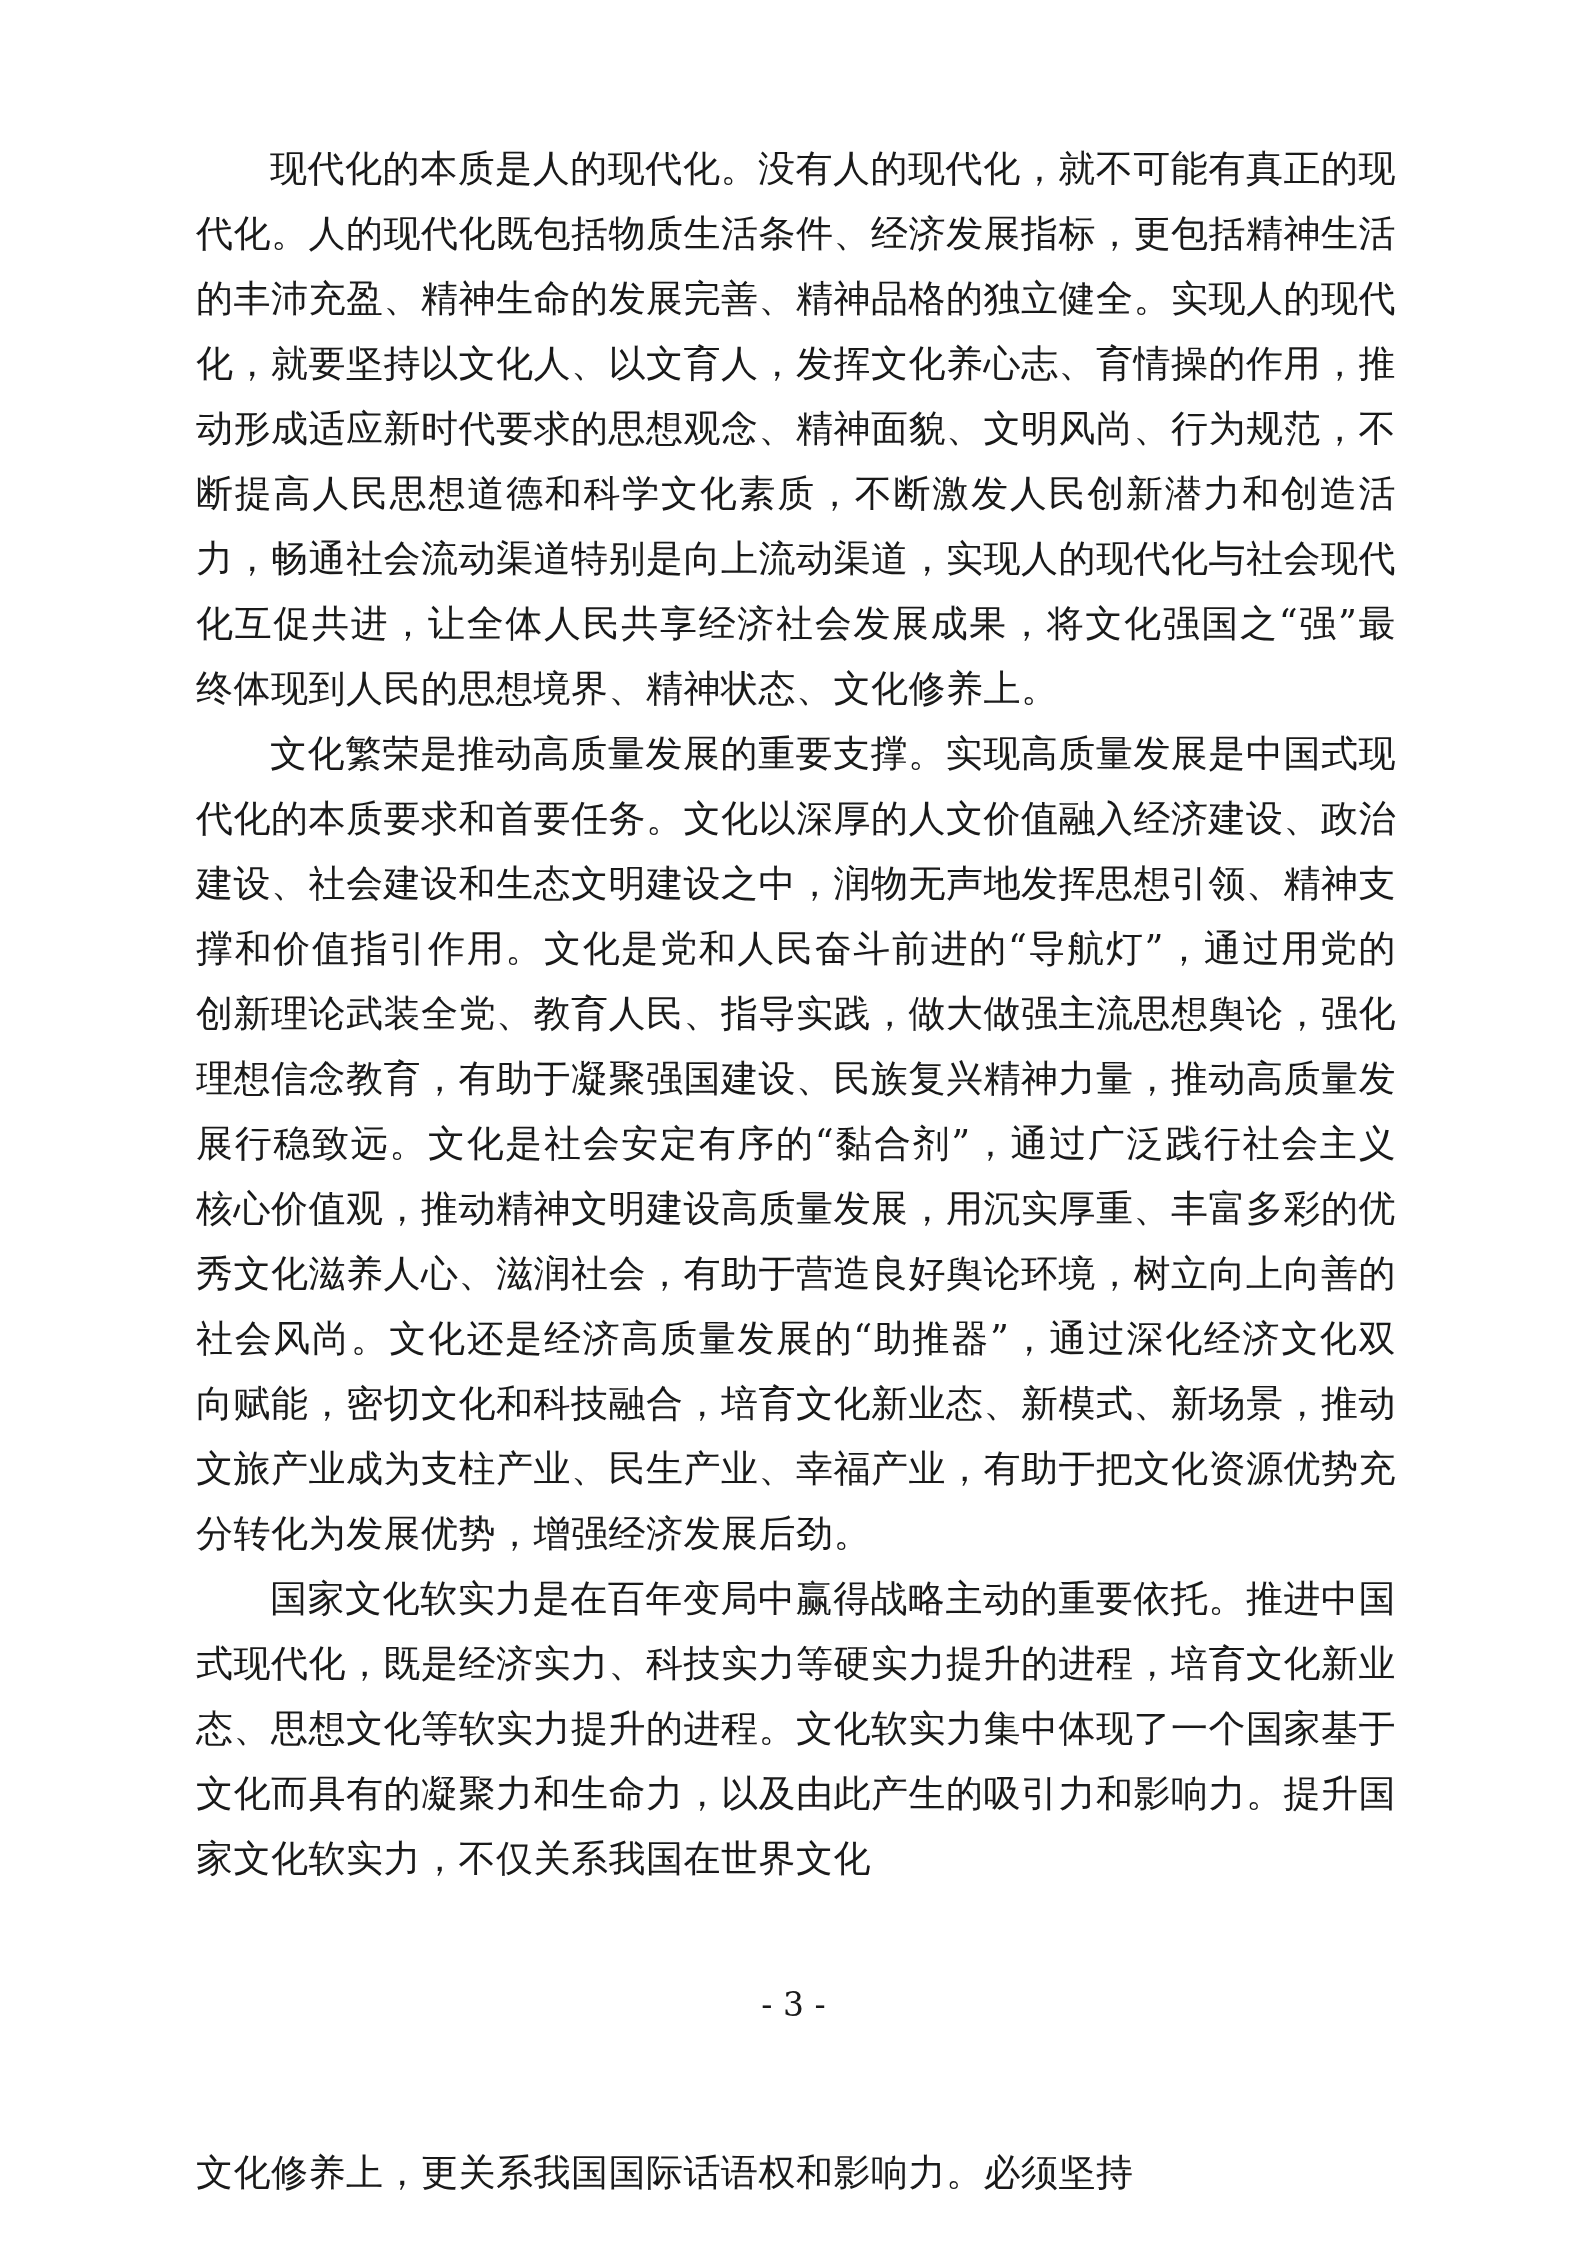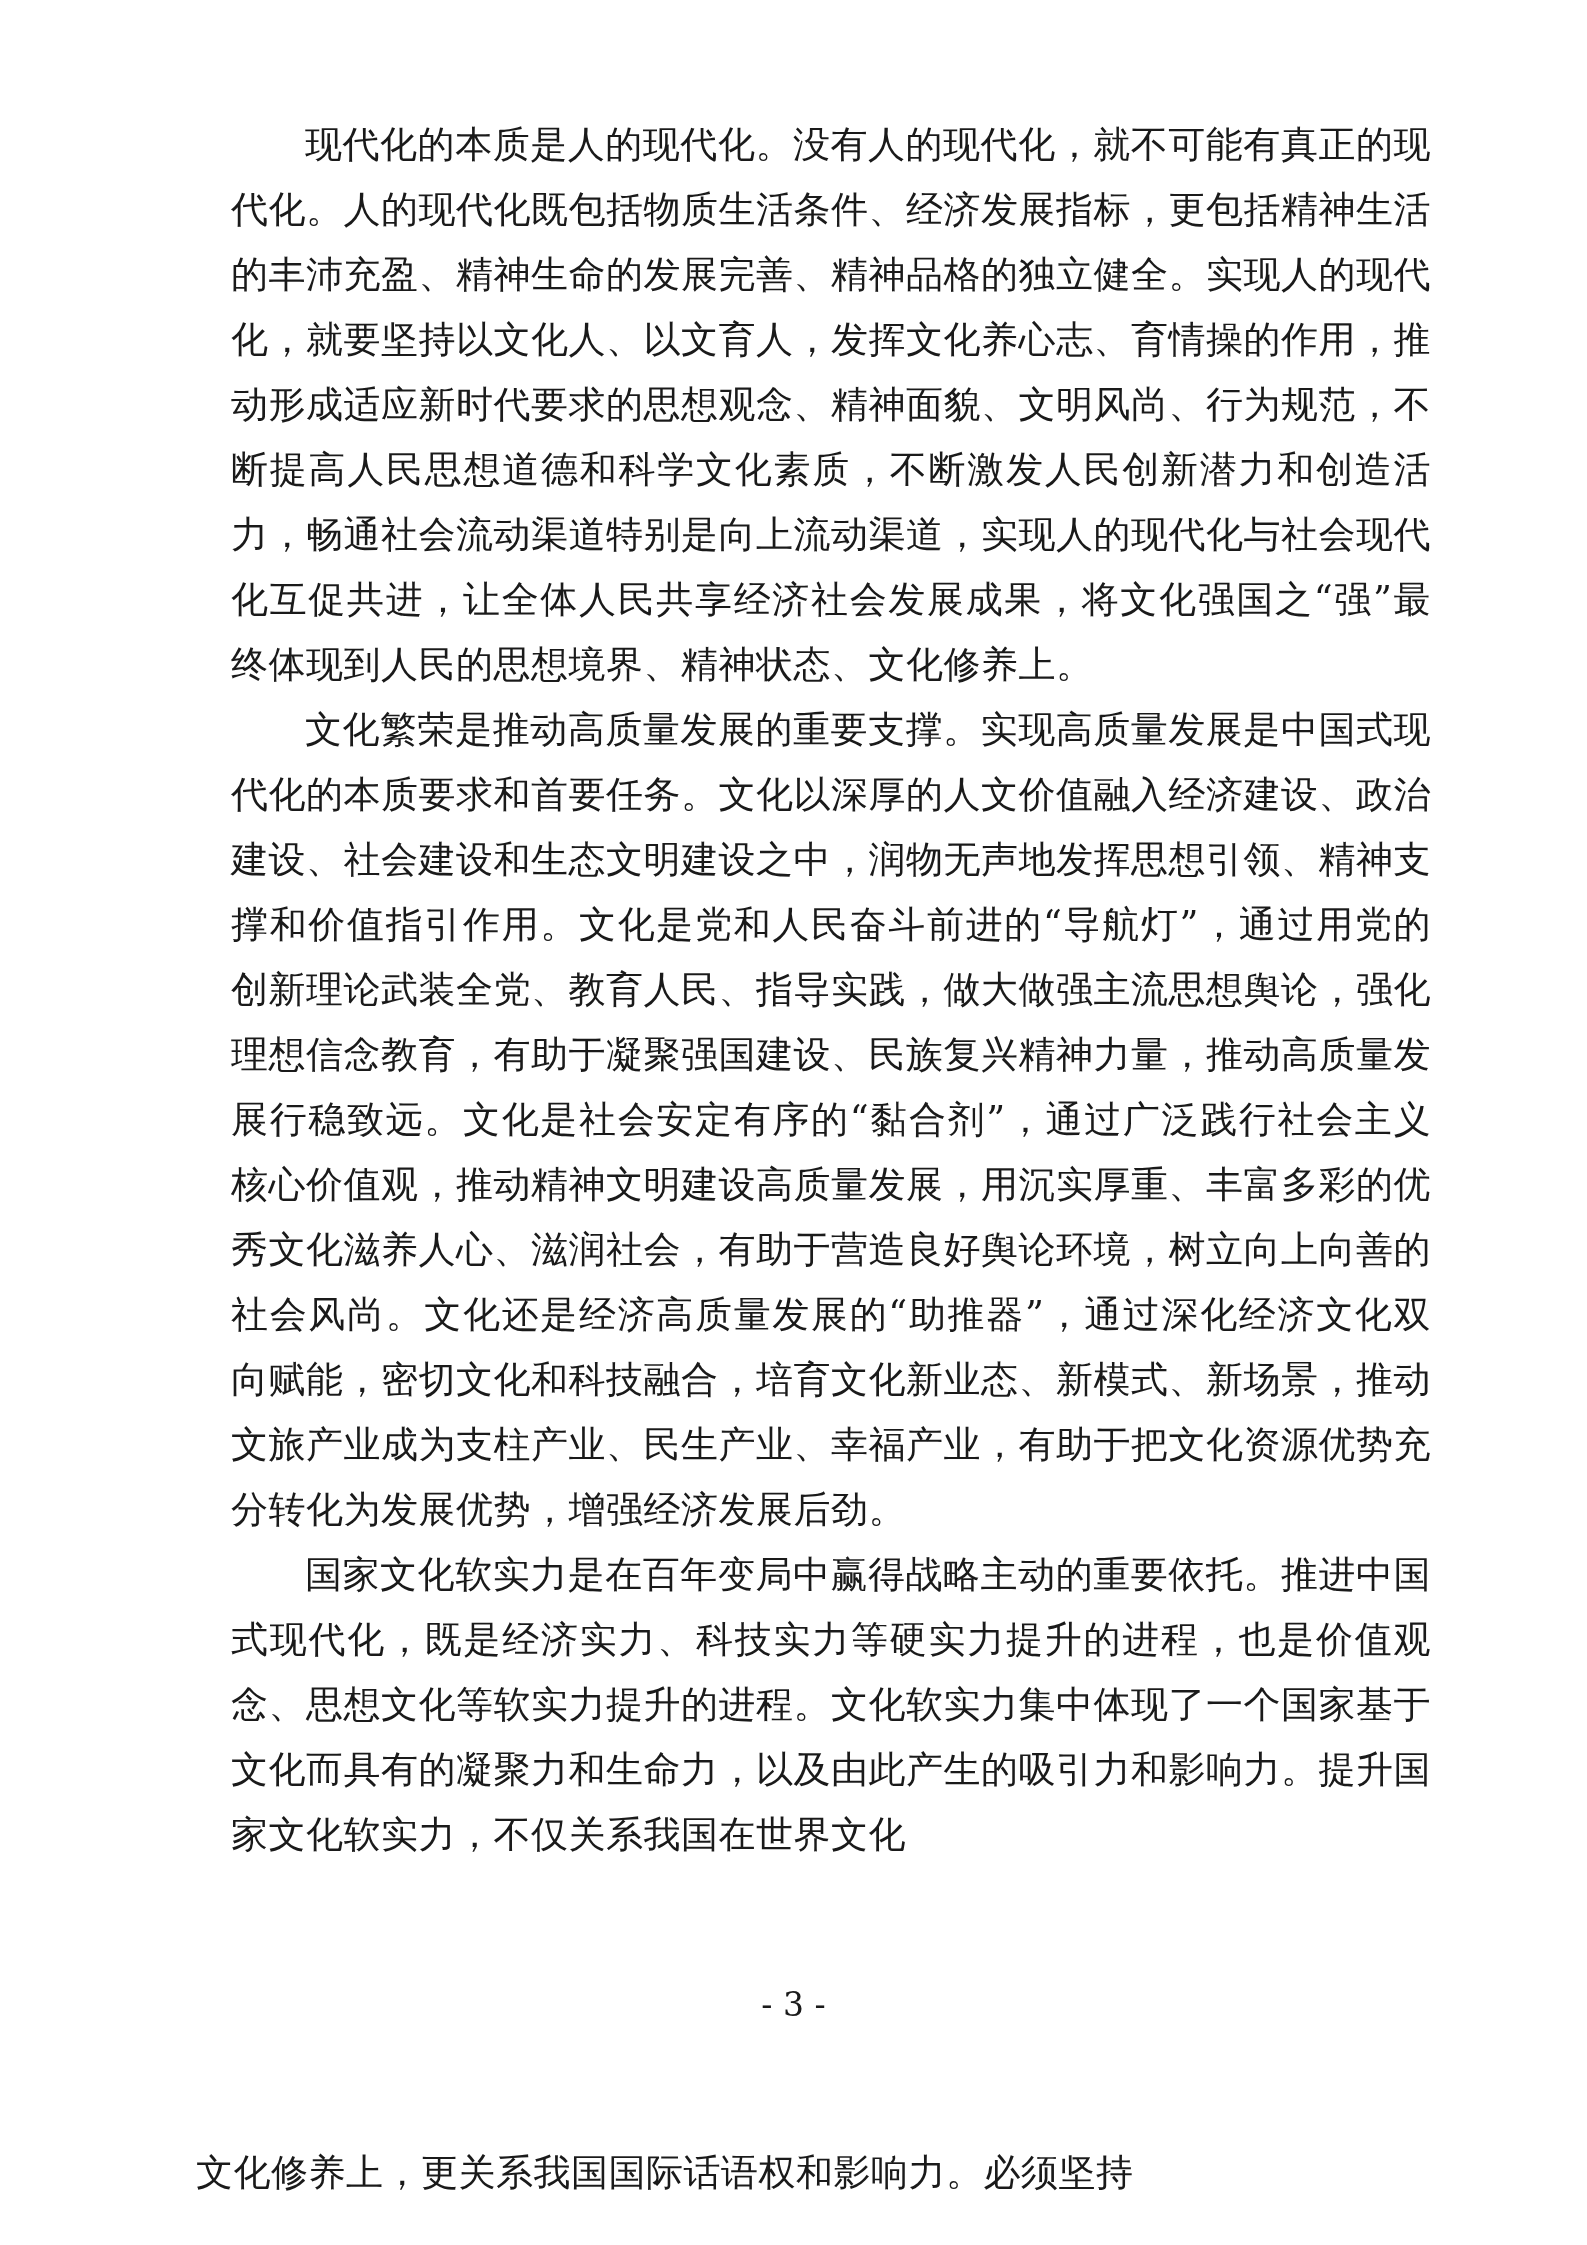--- a/index.html
+++ b/index.html
@@ -12,23 +12,22 @@
     width: 1587px;
     height: 2245px;
     background: #ffffff;
     box-sizing: border-box;
     font-family: "DejaVu Serif", serif;
     overflow: hidden;
   }
   .content {
     position: absolute;
     left: 196px;
-    top: 112px;
+    top: 136px;
     width: 1200px;
-    margin-left: 35px;
   }
   p.para {
     margin: 0;
     font-size: 37px;
     line-height: 65px;
     color: #1a1a1a;
     text-align: justify;
     text-indent: 74px;
     letter-spacing: 0.5px;
     font-family: "DejaVu Serif", serif;
@@ -63,21 +62,21 @@
   }
 </style>
 </head>
 <body>
 
 <div class="page">
 
   <div class="content">
     <p class="para">现代化的本质是人的现代化。没有人的现代化，就不可能有真正的现代化。人的现代化既包括物质生活条件、经济发展指标，更包括精神生活的丰沛充盈、精神生命的发展完善、精神品格的独立健全。实现人的现代化，就要坚持以文化人、以文育人，发挥文化养心志、育情操的作用，推动形成适应新时代要求的思想观念、精神面貌、文明风尚、行为规范，不断提高人民思想道德和科学文化素质，不断激发人民创新潜力和创造活力，畅通社会流动渠道特别是向上流动渠道，实现人的现代化与社会现代化互促共进，让全体人民共享经济社会发展成果，将文化强国之“强”最终体现到人民的思想境界、精神状态、文化修养上。</p>
     <p class="para">文化繁荣是推动高质量发展的重要支撑。实现高质量发展是中国式现代化的本质要求和首要任务。文化以深厚的人文价值融入经济建设、政治建设、社会建设和生态文明建设之中，润物无声地发挥思想引领、精神支撑和价值指引作用。文化是党和人民奋斗前进的“导航灯”，通过用党的创新理论武装全党、教育人民、指导实践，做大做强主流思想舆论，强化理想信念教育，有助于凝聚强国建设、民族复兴精神力量，推动高质量发展行稳致远。文化是社会安定有序的“黏合剂”，通过广泛践行社会主义核心价值观，推动精神文明建设高质量发展，用沉实厚重、丰富多彩的优秀文化滋养人心、滋润社会，有助于营造良好舆论环境，树立向上向善的社会风尚。文化还是经济高质量发展的“助推器”，通过深化经济文化双向赋能，密切文化和科技融合，培育文化新业态、新模式、新场景，推动文旅产业成为支柱产业、民生产业、幸福产业，有助于把文化资源优势充分转化为发展优势，增强经济发展后劲。</p>
-    <p class="para">国家文化软实力是在百年变局中赢得战略主动的重要依托。推进中国式现代化，既是经济实力、科技实力等硬实力提升的进程，也是价值观念、思想文化等软实力提升的进程。文化软实力集中体现了一个国家基于文化而具有的凝聚力和生命力，以及由此产生的吸引力和影响力。提升国家文化软实力，不仅关系我国在世界文化</p>
+    <p class="para">国家文化软实力是在百年变局中赢得战略主动的重要依托。推进中国式现代化，既是经济实力、科技实力等硬实力提升的进程，培育文化新业态、思想文化等软实力提升的进程。文化软实力集中体现了一个国家基于文化而具有的凝聚力和生命力，以及由此产生的吸引力和影响力。提升国家文化软实力，不仅关系我国在世界文化</p>
   </div>
 
   <div class="footer">
     <span class="pagenum">- 3 -</span>
   </div>
 
   <div class="tail">
     <p>文化修养上，更关系我国国际话语权和影响力。必须坚持</p>
   </div>
 

